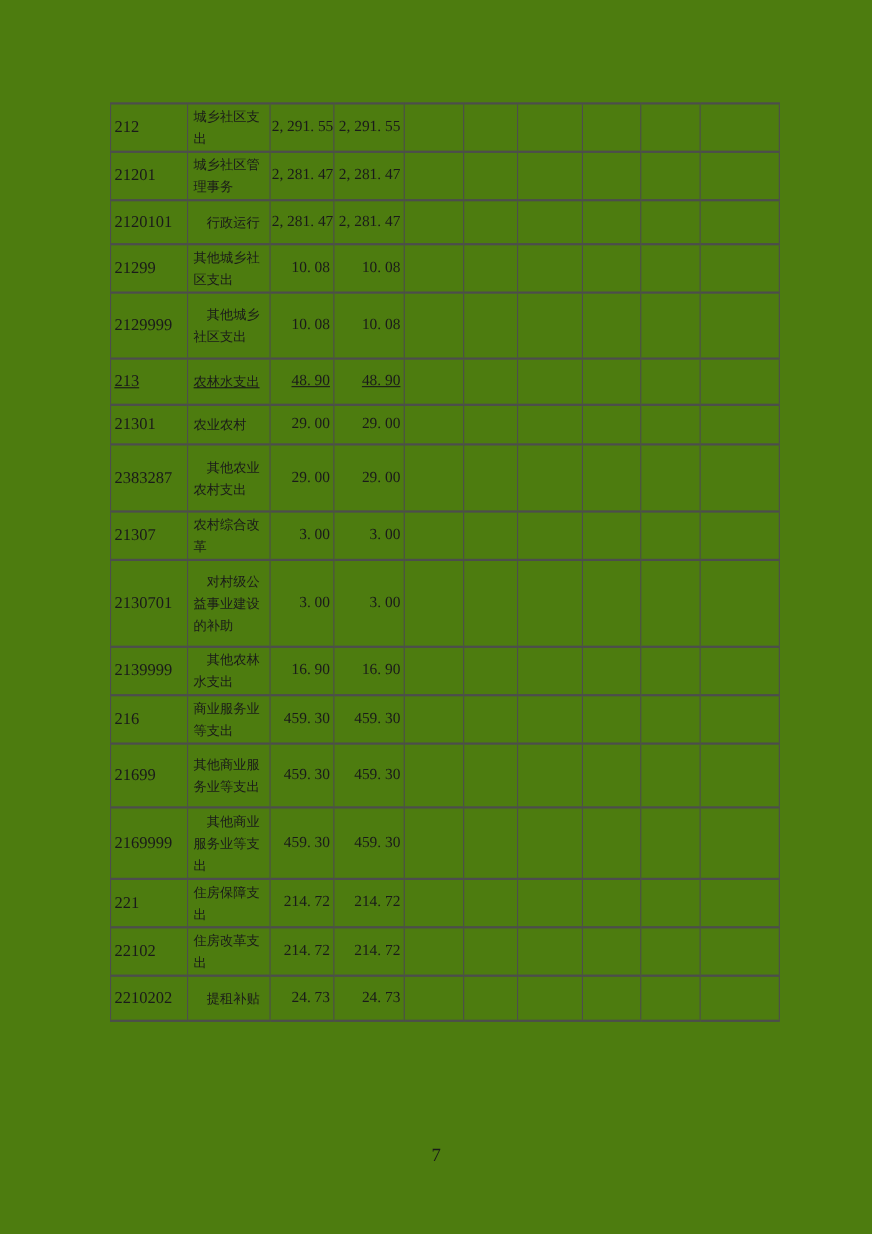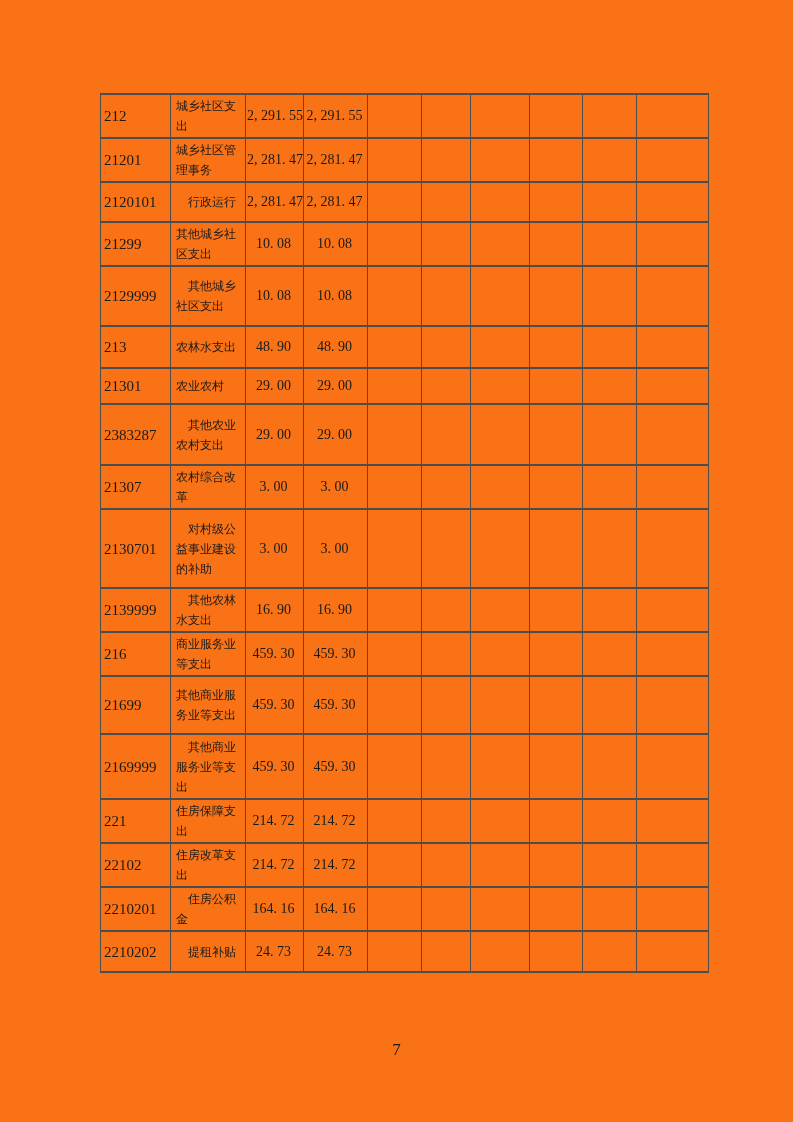--- a/index.html
+++ b/index.html
@@ -4,21 +4,21 @@
 <style>
   html, body {
     margin: 0;
     padding: 0;
     background: #ffffff;
   }
   .page {
     position: relative;
     width: 793px;
     height: 1122px;
-    background: #f97316;
+    background: #4d7c0f;
     font-family: "Liberation Serif", "DejaVu Serif", serif;
     color: #1a1a1a;
     overflow: hidden;
   }
   table.budget {
     position: absolute;
     left: 100px;
     top: 93px;
     width: 608px;
     border-collapse: collapse;
@@ -39,21 +39,21 @@
     padding: 0 2px 0 3px;
     white-space: nowrap;
   }
   td.td-name {
     font-size: 12px;
     padding: 1px 5px;
     word-break: break-all;
   }
   td.td-amt {
     font-size: 14px;
-    text-align: center;
+    text-align: right;
     padding: 0 3px 0 1px;
     white-space: nowrap;
   }
   td.td-empty {
     padding: 0;
   }
   .page-number {
     position: absolute;
     top: 1040px;
     left: 0;
@@ -135,21 +135,21 @@
           <td class="td-name">　其他城乡社区支出</td>
           <td class="td-amt">10. 08</td>
           <td class="td-amt">10. 08</td>
           <td class="td-empty"></td>
           <td class="td-empty"></td>
           <td class="td-empty"></td>
           <td class="td-empty"></td>
           <td class="td-empty"></td>
           <td class="td-empty"></td>
         </tr>
-        <tr style="height: 42px;">
+        <tr style="height: 42px; text-decoration: underline;">
           <td class="td-code">213</td>
           <td class="td-name">农林水支出</td>
           <td class="td-amt">48. 90</td>
           <td class="td-amt">48. 90</td>
           <td class="td-empty"></td>
           <td class="td-empty"></td>
           <td class="td-empty"></td>
           <td class="td-empty"></td>
           <td class="td-empty"></td>
           <td class="td-empty"></td>
@@ -260,32 +260,20 @@
           <td class="td-empty"></td>
           <td class="td-empty"></td>
           <td class="td-empty"></td>
           <td class="td-empty"></td>
         </tr>
         <tr style="height: 39px;">
           <td class="td-code">22102</td>
           <td class="td-name">住房改革支出</td>
           <td class="td-amt">214. 72</td>
           <td class="td-amt">214. 72</td>
-          <td class="td-empty"></td>
-          <td class="td-empty"></td>
-          <td class="td-empty"></td>
-          <td class="td-empty"></td>
-          <td class="td-empty"></td>
-          <td class="td-empty"></td>
-        </tr>
-        <tr style="height: 40px;">
-          <td class="td-code">2210201</td>
-          <td class="td-name">　住房公积金</td>
-          <td class="td-amt">164. 16</td>
-          <td class="td-amt">164. 16</td>
           <td class="td-empty"></td>
           <td class="td-empty"></td>
           <td class="td-empty"></td>
           <td class="td-empty"></td>
           <td class="td-empty"></td>
           <td class="td-empty"></td>
         </tr>
         <tr style="height: 41px;">
           <td class="td-code">2210202</td>
           <td class="td-name">　提租补贴</td>

